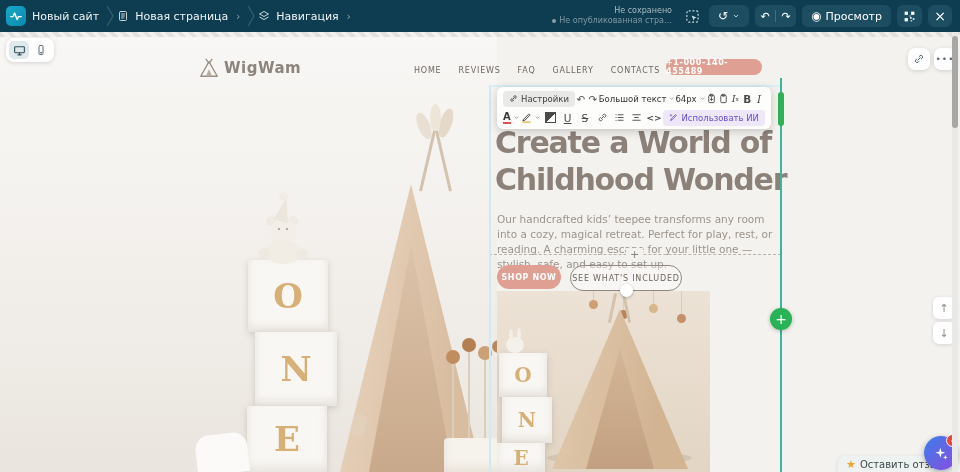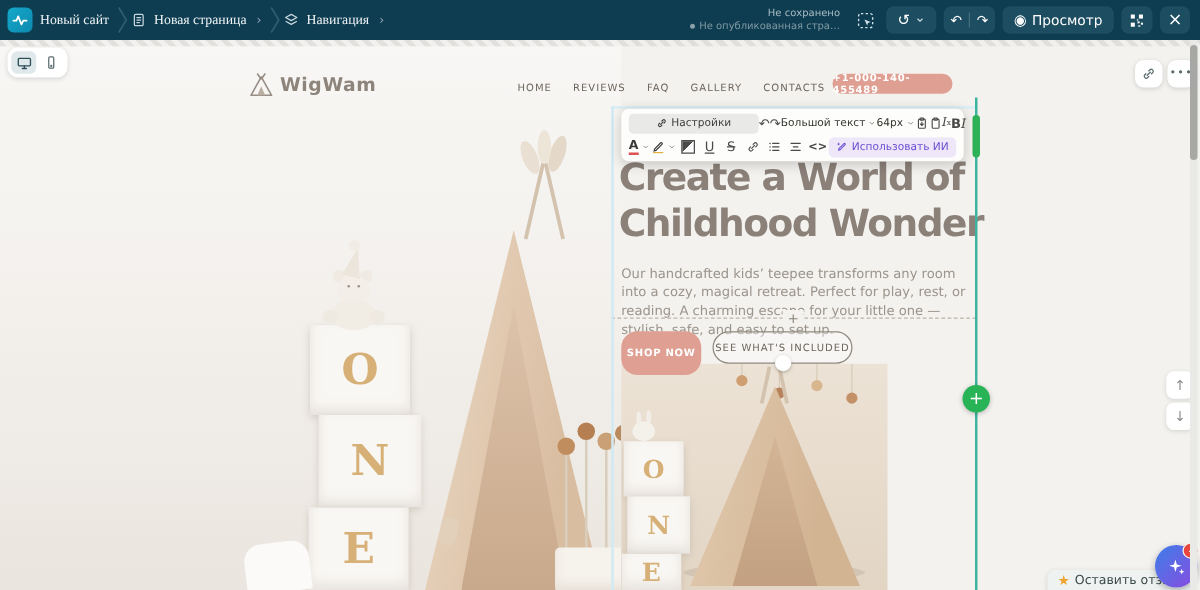--- a/index.html
+++ b/index.html
@@ -6,21 +6,21 @@
   .stage{position:relative;width:960px;height:472px;overflow:hidden;
          font-family:"DejaVu Sans","Liberation Sans",sans-serif;background:#f4f2ef;}
   .abs{position:absolute;}
   .ctr{display:flex;align-items:center;justify-content:center;}
   svg{display:block;}
 
   
   .topbar{left:0;top:0;width:960px;height:32px;background:#0e3c50;z-index:40;display:flex;align-items:center;}
   .logo-tile{width:20px;height:20px;margin-left:6px;border-radius:5px;
              background:linear-gradient(135deg,#15a9cb,#0d89ae);}
-  .crumb{color:#eef4f6;font-size:11px;margin:16px 6px;white-space:nowrap;font-family:Liberation Serif, serif;}
+  .crumb{color:#eef4f6;font-size:11px;margin:16px 6px;white-space:nowrap;}
   .bigsep{color:#2e5d70;}
   .smallchev{color:#8fa9b3;font-size:10px;margin-left:2px;}
   .crumb-ic{color:#c7d6dc;margin-left:2px;}
   .tb-right{margin-left:auto;display:flex;align-items:center;gap:6px;padding-right:8px;}
   .status{ text-align:right;line-height:10px;margin-right:4px;}
   .status .l1{font-size:8px;color:#a9bcc4;}
   .status .l2{font-size:8px;color:#7f99a3;display:flex;align-items:center;gap:3px;justify-content:flex-end;}
   .dot{width:4px;height:4px;border-radius:50%;background:#8aa0a8;display:inline-block;}
   .tbb{height:22px;border-radius:6px;background:#1d4d61;color:#fff;display:flex;align-items:center;
        justify-content:center;font-size:11px;padding:0 9px;cursor:default;white-space:nowrap;}
@@ -57,41 +57,41 @@
   .wigwam .txt{font-size:15px;font-weight:bold;color:#8d847b;letter-spacing:.5px;}
   .nav{left:414px;top:66px;display:flex;gap:17px;z-index:4;}
   .nav div{font-size:8px;color:#6e675f;letter-spacing:.8px;font-weight:500;}
   .phonepill{left:666px;top:59px;width:96px;height:16px;border-radius:13px;background:#dfa093;color:#fff;
              font-size:8px;font-weight:bold;letter-spacing:.6px;z-index:4;}
   .h1{left:495px;top:124px;width:295px;z-index:4;font-size:30px;line-height:37px;font-weight:bold;
       color:#8b8179;letter-spacing:-1.2px;}
   .bodytxt{left:497px;top:212px;width:276px;z-index:4;font-size:10.5px;line-height:15px;color:#9b948b;}
   .dashline{left:489px;top:254px;width:292px;border-top:1.5px dashed #b9b2a8;z-index:4;}
   .dashplus{left:626px;top:248px;z-index:5;background:#f4f2ef;padding:0 4px;font-size:11px;color:#8b857c;}
-  .cta1{left:497px;top:265px;width:64px;height:35px;border-radius:13px;background:#dfa093;color:#fff;
+  .cta1{left:497px;top:265px;width:64px;height:24px;border-radius:13px;background:#dfa093;color:#fff;
         font-size:8px;font-weight:bold;letter-spacing:.6px;z-index:4;}
   .cta2{left:570px;top:265px;width:112px;height:26px;border-radius:13px;border:1.2px solid #8f897f;
         color:#6d675e;font-size:8px;letter-spacing:.8px;background:rgba(255,255,255,.35);z-index:4;box-sizing:border-box;}
   .imghandle{left:620px;top:284px;width:13px;height:13px;border-radius:50%;background:#fff;z-index:6;
              box-shadow:0 1px 3px rgba(0,0,0,.25);}
 
   
   .selT{left:489px;top:85px;width:292px;height:1.5px;background:#d9eef5;z-index:5;}
   .selL{left:489px;top:85px;width:1.5px;height:387px;background:#cfeaf4;z-index:5;}
   .selR{left:780px;top:78px;width:2px;height:394px;background:#3cb49e;z-index:5;}
   .selHandle{left:778px;top:92px;width:6px;height:34px;border-radius:3px;background:#2db257;z-index:6;}
   .plusbtn{left:770px;top:308px;width:22px;height:22px;border-radius:50%;background:#27b356;color:#fff;
            font-size:14px;z-index:7;box-shadow:0 1px 4px rgba(0,0,0,.25);}
 
   
   .toolbar{left:497px;top:87px;width:274px;height:42px;background:#fdfdfc;border-radius:6px;z-index:10;
            box-shadow:0 2px 10px rgba(0,0,0,.2);padding:3px 6px;box-sizing:border-box;
            display:flex;flex-direction:column;justify-content:space-between;}
   .trow{display:flex;align-items:center;justify-content:space-between;height:17px;}
-  .tpill{background:#e9e9e7;border-radius:4px;height:16px;padding:0 22px;display:flex;align-items:center;gap:3px;
+  .tpill{background:#e9e9e7;border-radius:4px;height:16px;padding:0 6px;display:flex;align-items:center;gap:3px;
          font-size:8.5px;color:#3e3e3c;white-space:nowrap;}
   .tico{width:16px;height:16px;display:flex;align-items:center;justify-content:center;color:#4a4a48;font-size:10.5px;}
   .tsel{display:flex;align-items:center;gap:2px;font-size:8.5px;color:#35342f;white-space:nowrap;}
   .chev{color:#8a8a86;}
   .clrA{display:flex;align-items:center;gap:2px;}
   .clrA .A{font-size:10px;font-weight:bold;color:#3a3a38;border-bottom:2px solid #e05252;line-height:10px;}
   .fillsq{width:9px;height:9px;border:1.2px solid #4a4a48;background:linear-gradient(135deg,#4a4a48 50%,#fff 50%);}
   .uline{text-decoration:underline;}
   .sline{text-decoration:line-through;}
   .aipill{background:#eee6f9;border-radius:4px;height:16px;padding:0 6px;display:flex;align-items:center;gap:3px;

